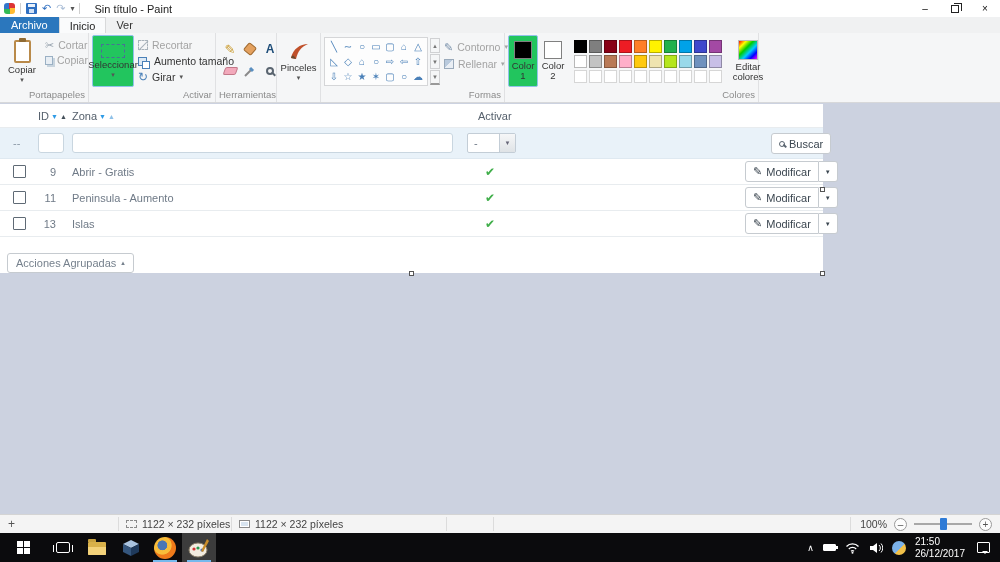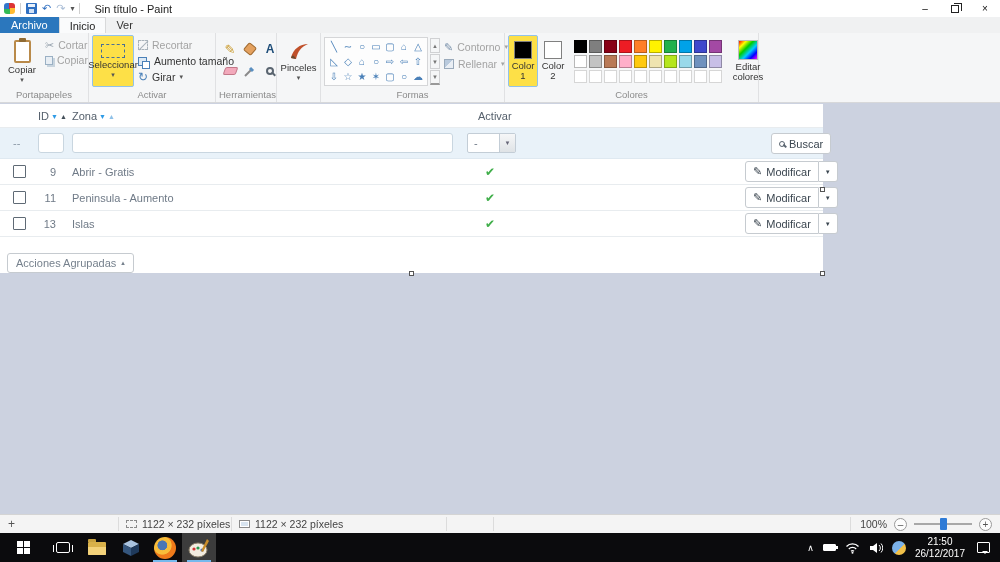--- a/index.html
+++ b/index.html
@@ -26,24 +26,24 @@
   
   .tabrow{height:16px;background:#f0f1f2;display:flex;align-items:stretch;font-size:11px}
   .tab{display:flex;align-items:center;justify-content:center;padding:0 10px;color:#333}
   .tab.file{background:#2b77bd;color:#fff;padding:0 11px}
   .tab.sel{background:#fafbfc;border:1px solid #d8d9da;border-bottom:none;color:#1e1e1e}
 
   
   .ribbon{height:70px;background:#f5f6f7;border-bottom:1px solid #d7d8da;display:flex;font-size:10.5px;color:#333}
   .rgroup{display:flex;flex-direction:column;border-right:1px solid #e0e1e3;padding:2px 3px 0}
   .rcontent{flex:1;display:flex;align-items:flex-start}
-  .glabel{height:13px;font-size:9.5px;color:#8b8b8b;text-align:center;line-height:12px}
+  .glabel{height:13px;font-size:9.5px;color:#8b8b8b;text-align:right;line-height:12px}
   .bigbtn{display:flex;flex-direction:column;align-items:center;justify-content:center;gap:2px;padding:2px 4px;border:1px solid transparent;border-radius:2px;height:52px}
   .bigbtn .blabel{font-size:9.5px;line-height:10px;text-align:center}
-  .bigbtn.hl{background:#fde047;border-color:#92c2ea}
+  .bigbtn.hl{background:#22c55e;border-color:#92c2ea}
   .caret{font-size:7px;color:#555;line-height:6px}
   .dis, .dis *{color:#a3a3a3}
   .smallcol{display:flex;flex-direction:column;gap:3px;margin-left:4px;padding-top:4px}
   .smallitem{display:flex;align-items:center;gap:4px;white-space:nowrap;line-height:12px}
   .clip{width:17px;height:23px;background:#fff;border:2px solid #b98a4a;border-radius:2px;position:relative;display:inline-block}
   .clip::before{content:"";position:absolute;top:-4px;left:3px;width:7px;height:4px;background:#8f6a33;border-radius:1px}
   .scis{font-size:11px;color:#9aa5b0}
   .copyic{width:8px;height:9px;border:1px solid #9ab0c4;background:#e8eef4;box-shadow:2px 2px 0 #c8d4de;display:inline-block}
   .selrect{width:24px;height:14px;border:1px dashed #4a6f96;display:inline-block}
   .croprect{width:10px;height:10px;border:1px dashed #a8b2ba;position:relative;display:inline-block}
@@ -132,21 +132,21 @@
   .folder::before{content:"";position:absolute;top:-3px;left:0;width:8px;height:3px;background:#c9a23e;border-radius:1px 1px 0 0}
   .folder::after{content:"";position:absolute;bottom:0;left:0;width:100%;height:8px;background:#f3d27a;border-radius:0 0 1px 1px}
   .firefox{width:22px;height:22px;border-radius:50%;background:radial-gradient(circle at 38% 38%,#4a77b5 0 24%,#f8bd3a 27% 46%,#ef7a1a 50% 76%,#d9520e 80% 100%)}
   .tbtn.open::after{content:"";position:absolute;left:5px;right:5px;bottom:0;height:2px;background:#76b9ed}
   .tbtn.active{background:#3c3c3c}
   .tray{margin-left:auto;display:flex;align-items:center;gap:9px;padding-right:10px}
   .trchev{font-size:9px;color:#fff}
   .batt{width:13px;height:7px;border:1px solid #fff;border-radius:1px;position:relative;background:#fff}
   .batt::after{content:"";position:absolute;right:-3px;top:1px;width:2px;height:3px;background:#fff}
   .sphere{width:14px;height:14px;border-radius:50%;background:linear-gradient(135deg,#7ab1e8 0 55%,#f0c04a 55% 100%)}
-  .clock{text-align:center;font-size:10px;line-height:12px;white-space:nowrap}
+  .clock{text-align:left;font-size:10px;line-height:12px;white-space:nowrap}
   .ac{width:13px;height:11px;border:1px solid #fff;border-radius:1px;position:relative;margin-left:3px}
   .ac::after{content:"";position:absolute;bottom:-5px;right:1px;border:3px solid transparent;border-top-color:#fff}
 </style>
 </head>
 <body>
 
 <div class="screen">
 
   <div class="titlebar">
     <div class="qat">

